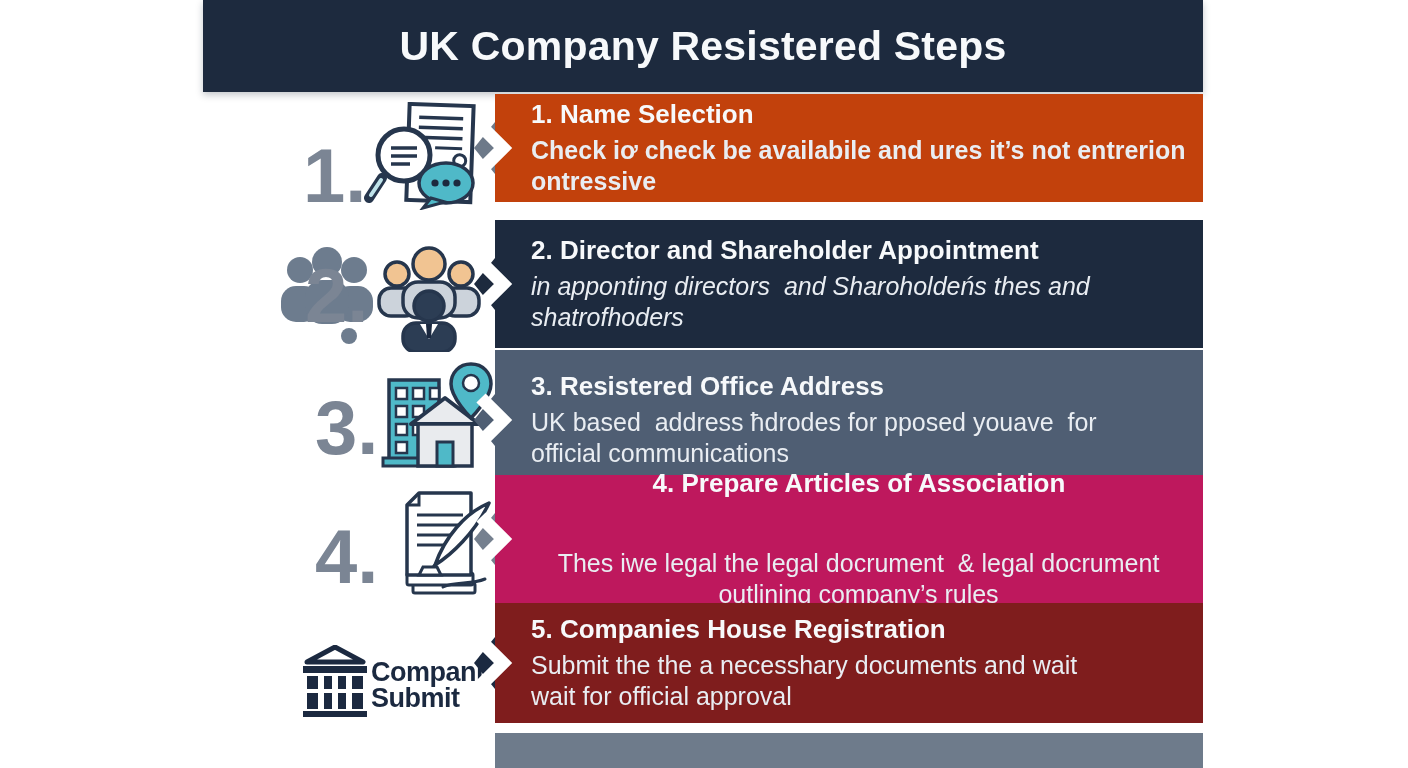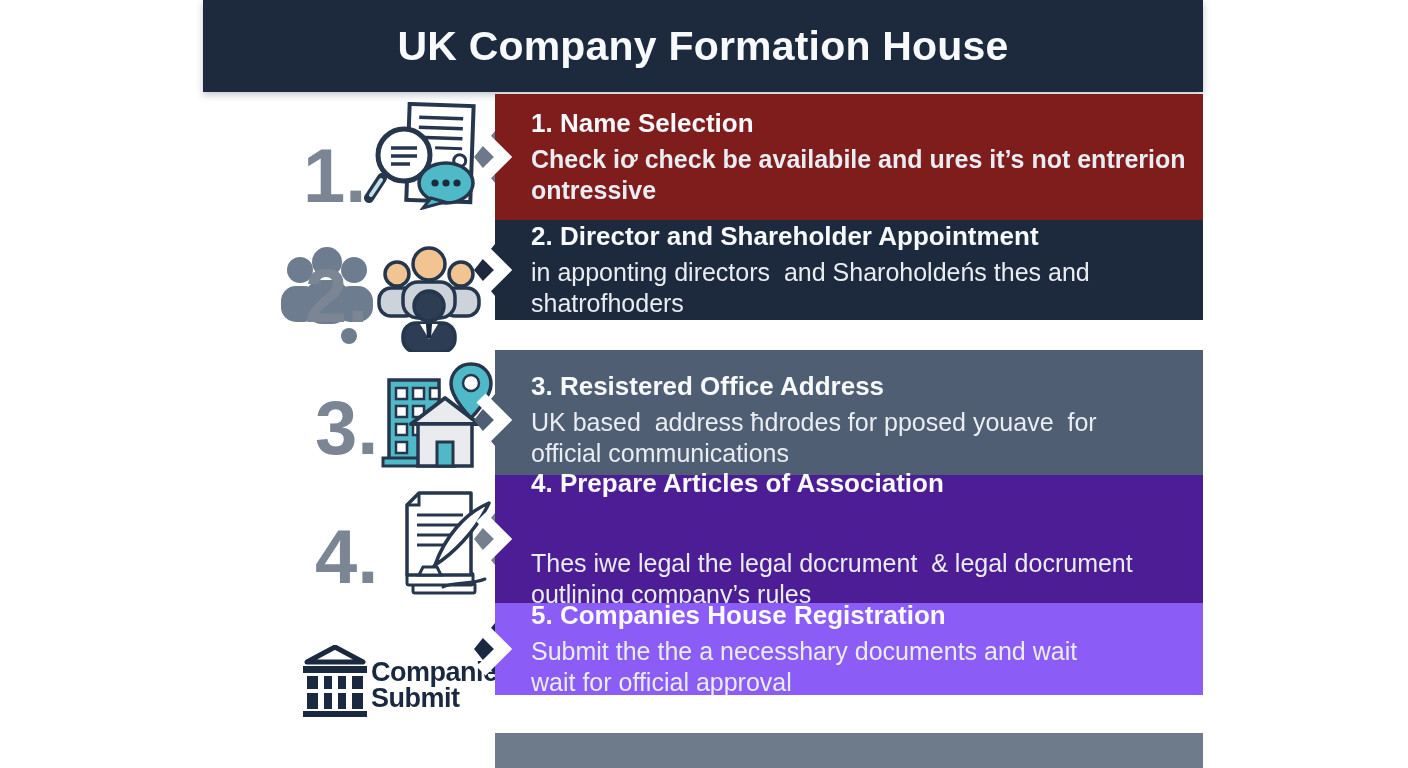--- a/index.html
+++ b/index.html
@@ -22,28 +22,28 @@
     color: #f7f9fb; font-size: 41px; font-weight: bold; letter-spacing: 0.2px;
   }
   
   .banner {
     position: absolute; left: 495px; width: 708px;
     display: flex; flex-direction: column; justify-content: center;
     padding-left: 36px; padding-right: 16px; gap: 5px;
   }
   .banner .title { color: #f7f9fb; font-size: 26px; font-weight: bold; }
   .banner .desc  { color: #e9edf2; font-size: 25px; line-height: 31px; white-space: pre-wrap; }
-  .b1 { top:  94px; height: 126px; background: #7f1d1d; }
-  .b2 { top: 220px; height: 100px; background: #1d2a3e; }
+  .b1 { top:  94px; height: 108px; background: #c2410c; }
+  .b2 { top: 220px; height: 128px; background: #1d2a3e; }
   .b3 { top: 350px; height: 140px; background: #4f5e73; }
-  .b4 { top: 475px; height: 128px; background: #4c1d95; }
-  .b5 { top: 603px; height: 92px; background: #8b5cf6; }
+  .b4 { top: 475px; height: 128px; background: #be185d; text-align: center; }
+  .b5 { top: 603px; height: 120px; background: #7f1d1d; }
   .b6 { top: 733px; height: 35px;  background: #6e7b8b; }
   .b1 .desc { max-width: 660px; font-weight: bold; }
-  .b2 .desc { max-width: 600px; }
+  .b2 .desc { max-width: 600px; font-style: italic; }
   .b3 .desc { max-width: 585px; }
   .b4 .desc { max-width: 655px; margin-top: 44px; }
   .b5 .desc { max-width: 575px; }
   .chev {
     position: absolute; left: -21px; top: 50%;
     transform: translateY(-50%);
     width: 42px; height: 120px;
   }
   
   .icon-cell { position: absolute; left: 203px; width: 292px; }
@@ -70,21 +70,21 @@
     color: #1b2940; font-size: 27px; font-weight: bold; line-height: 26px;
     letter-spacing: -0.5px;
   }
 </style>
 </head>
 <body>
 
 <div class="page">
 
   <div class="header">
-    <h1>UK Company Formation House</h1>
+    <h1>UK Company Resistered Steps</h1>
   </div>
 
   <div class="icon-cell c1">
     <span class="num n1">1.</span>
     <svg class="icon-svg s1" width="118" height="108" viewBox="0 0 118 108">
       <g transform="rotate(2 76 50)">
         <rect x="45" y="3" width="64" height="96" fill="#ffffff" stroke="#26364d" stroke-width="4"></rect>
         <line x1="55" y1="16" x2="99" y2="16" stroke="#26364d" stroke-width="3.5"></line>
         <line x1="55" y1="26" x2="99" y2="26" stroke="#26364d" stroke-width="3.5"></line>
         <line x1="55" y1="36" x2="99" y2="36" stroke="#26364d" stroke-width="3.5"></line>

